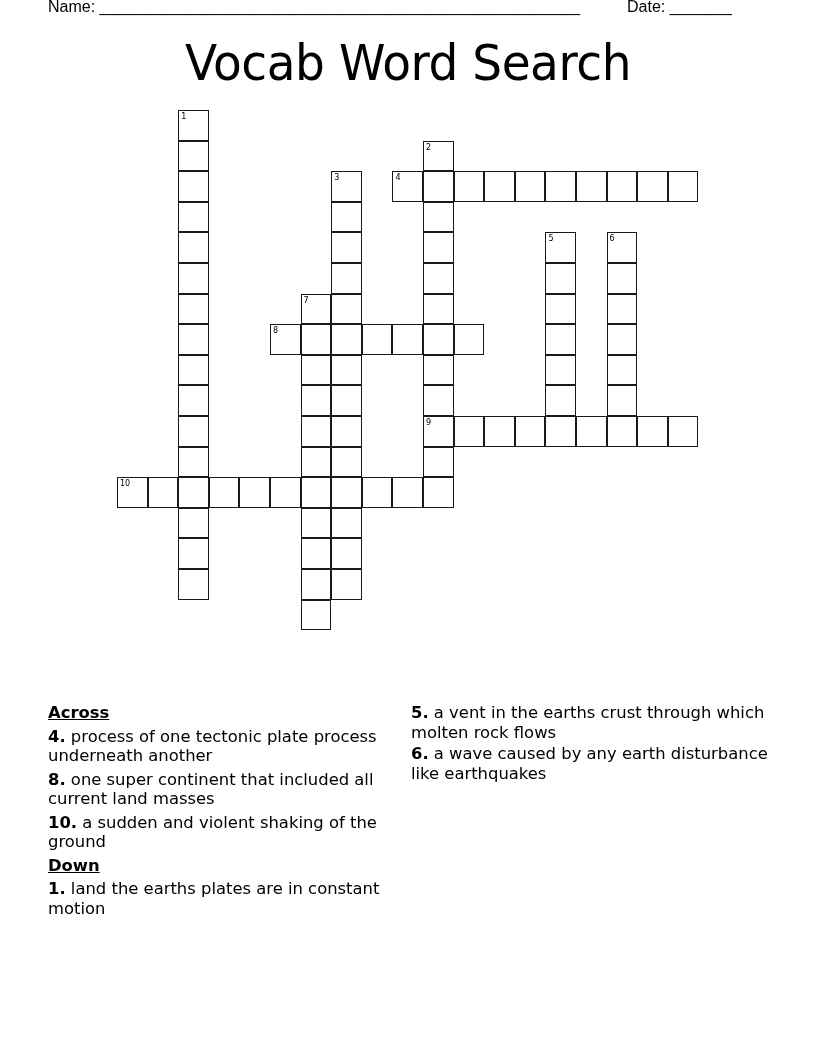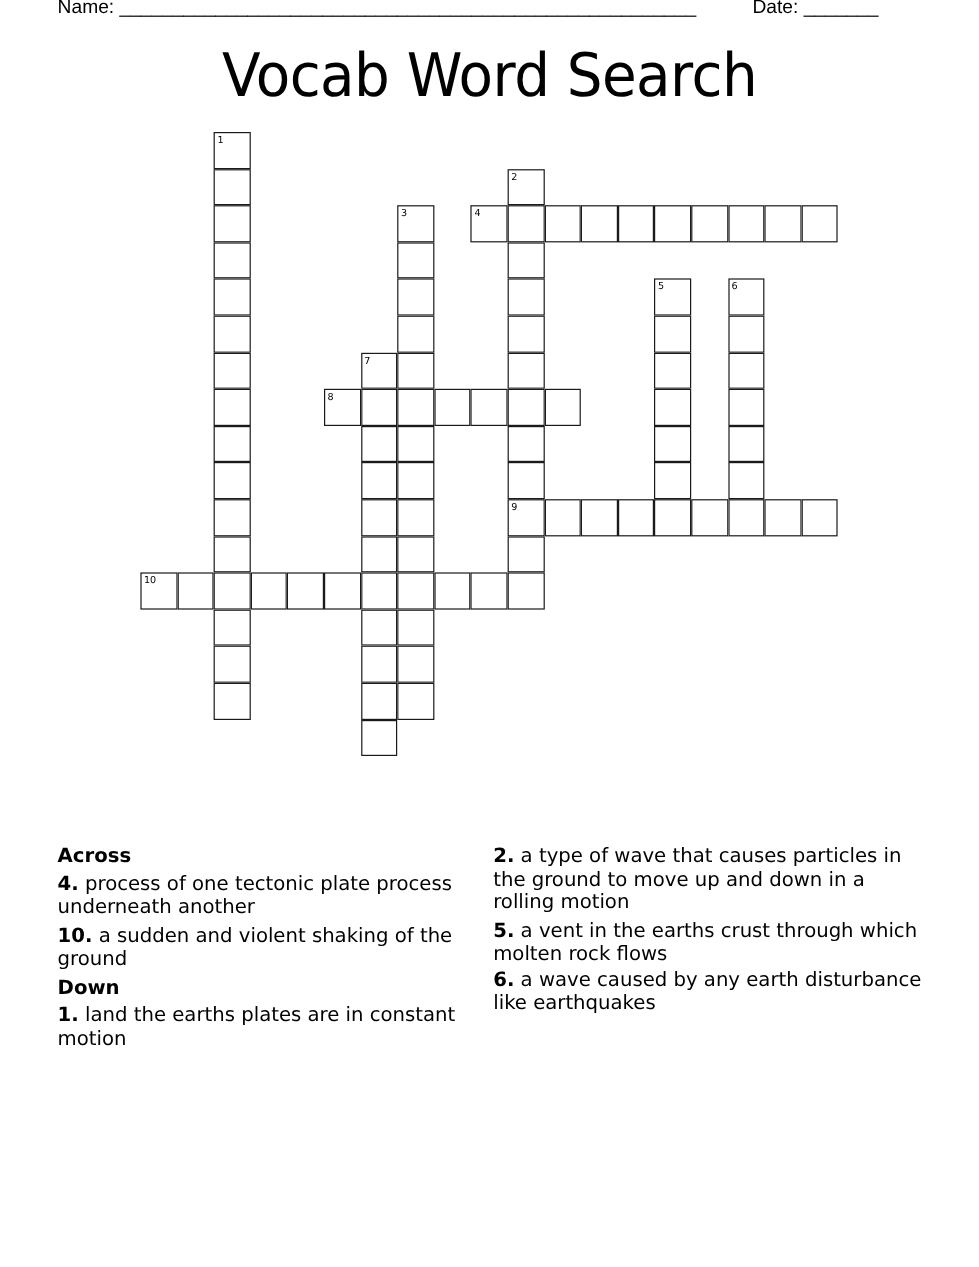--- a/index.html
+++ b/index.html
@@ -24,21 +24,21 @@
     .cell .num {
       position: absolute; left: 2px; top: 1px; font-family: "DejaVu Sans", sans-serif;
       font-size: 8px; line-height: 9px; color: #000;
     }
     .clues {
       position: absolute; top: 703px; font-family: "DejaVu Sans", sans-serif;
       font-size: 16.4px; line-height: 19.5px; color: #000;
     }
     .clues.left { left: 48px; width: 345px; }
     .clues.right { left: 411px; width: 360px; }
-    .clue-heading { font-weight: bold; margin-bottom: 4px; }
+    .clue-heading { font-weight: bold; text-decoration: underline; margin-bottom: 4px; }
     .clue { margin-bottom: 4px; }
     .clue .n { font-weight: bold; }
   </style>
 </head>
 <body>
 
 <div class="header-line">
   <span class="name">Name: ______________________________________________________</span>
   <span class="date">Date: _______</span>
 </div>
@@ -157,22 +157,22 @@
     <div class="cell" style="left: 91.8px; top: 367.2px;"></div>
     <div class="cell" style="left: 122.4px; top: 367.2px;"></div>
     <div class="cell" style="left: 153px; top: 367.2px;"></div>
     <div class="cell" style="left: 244.8px; top: 367.2px;"></div>
     <div class="cell" style="left: 275.4px; top: 367.2px;"></div>
   </div>
 
 <div class="clues left">
   <div class="clue-heading">Across</div>
   <div class="clue"><span class="n">4.</span><span> process of one tectonic plate process underneath another</span></div>
+  <div class="clue"><span class="n">8.</span><span> one super continent that included all current land masses</span></div>
   <div class="clue"><span class="n">10.</span><span> a sudden and violent shaking of the ground</span></div>
   <div class="clue-heading">Down</div>
   <div class="clue"><span class="n">1.</span><span> land the earths plates are in constant motion</span></div>
 </div>
 
 <div class="clues right">
-  <div class="clue"><span class="n">2.</span><span> a type of wave that causes particles in the ground to move up and down in a rolling motion</span></div>
   <div class="clue" style="margin-bottom:2px"><span class="n">5.</span><span> a vent in the earths crust through which molten rock flows</span></div>
   <div class="clue"><span class="n">6.</span><span> a wave caused by any earth disturbance like earthquakes</span></div>
 </div>
 
 </body></html>

